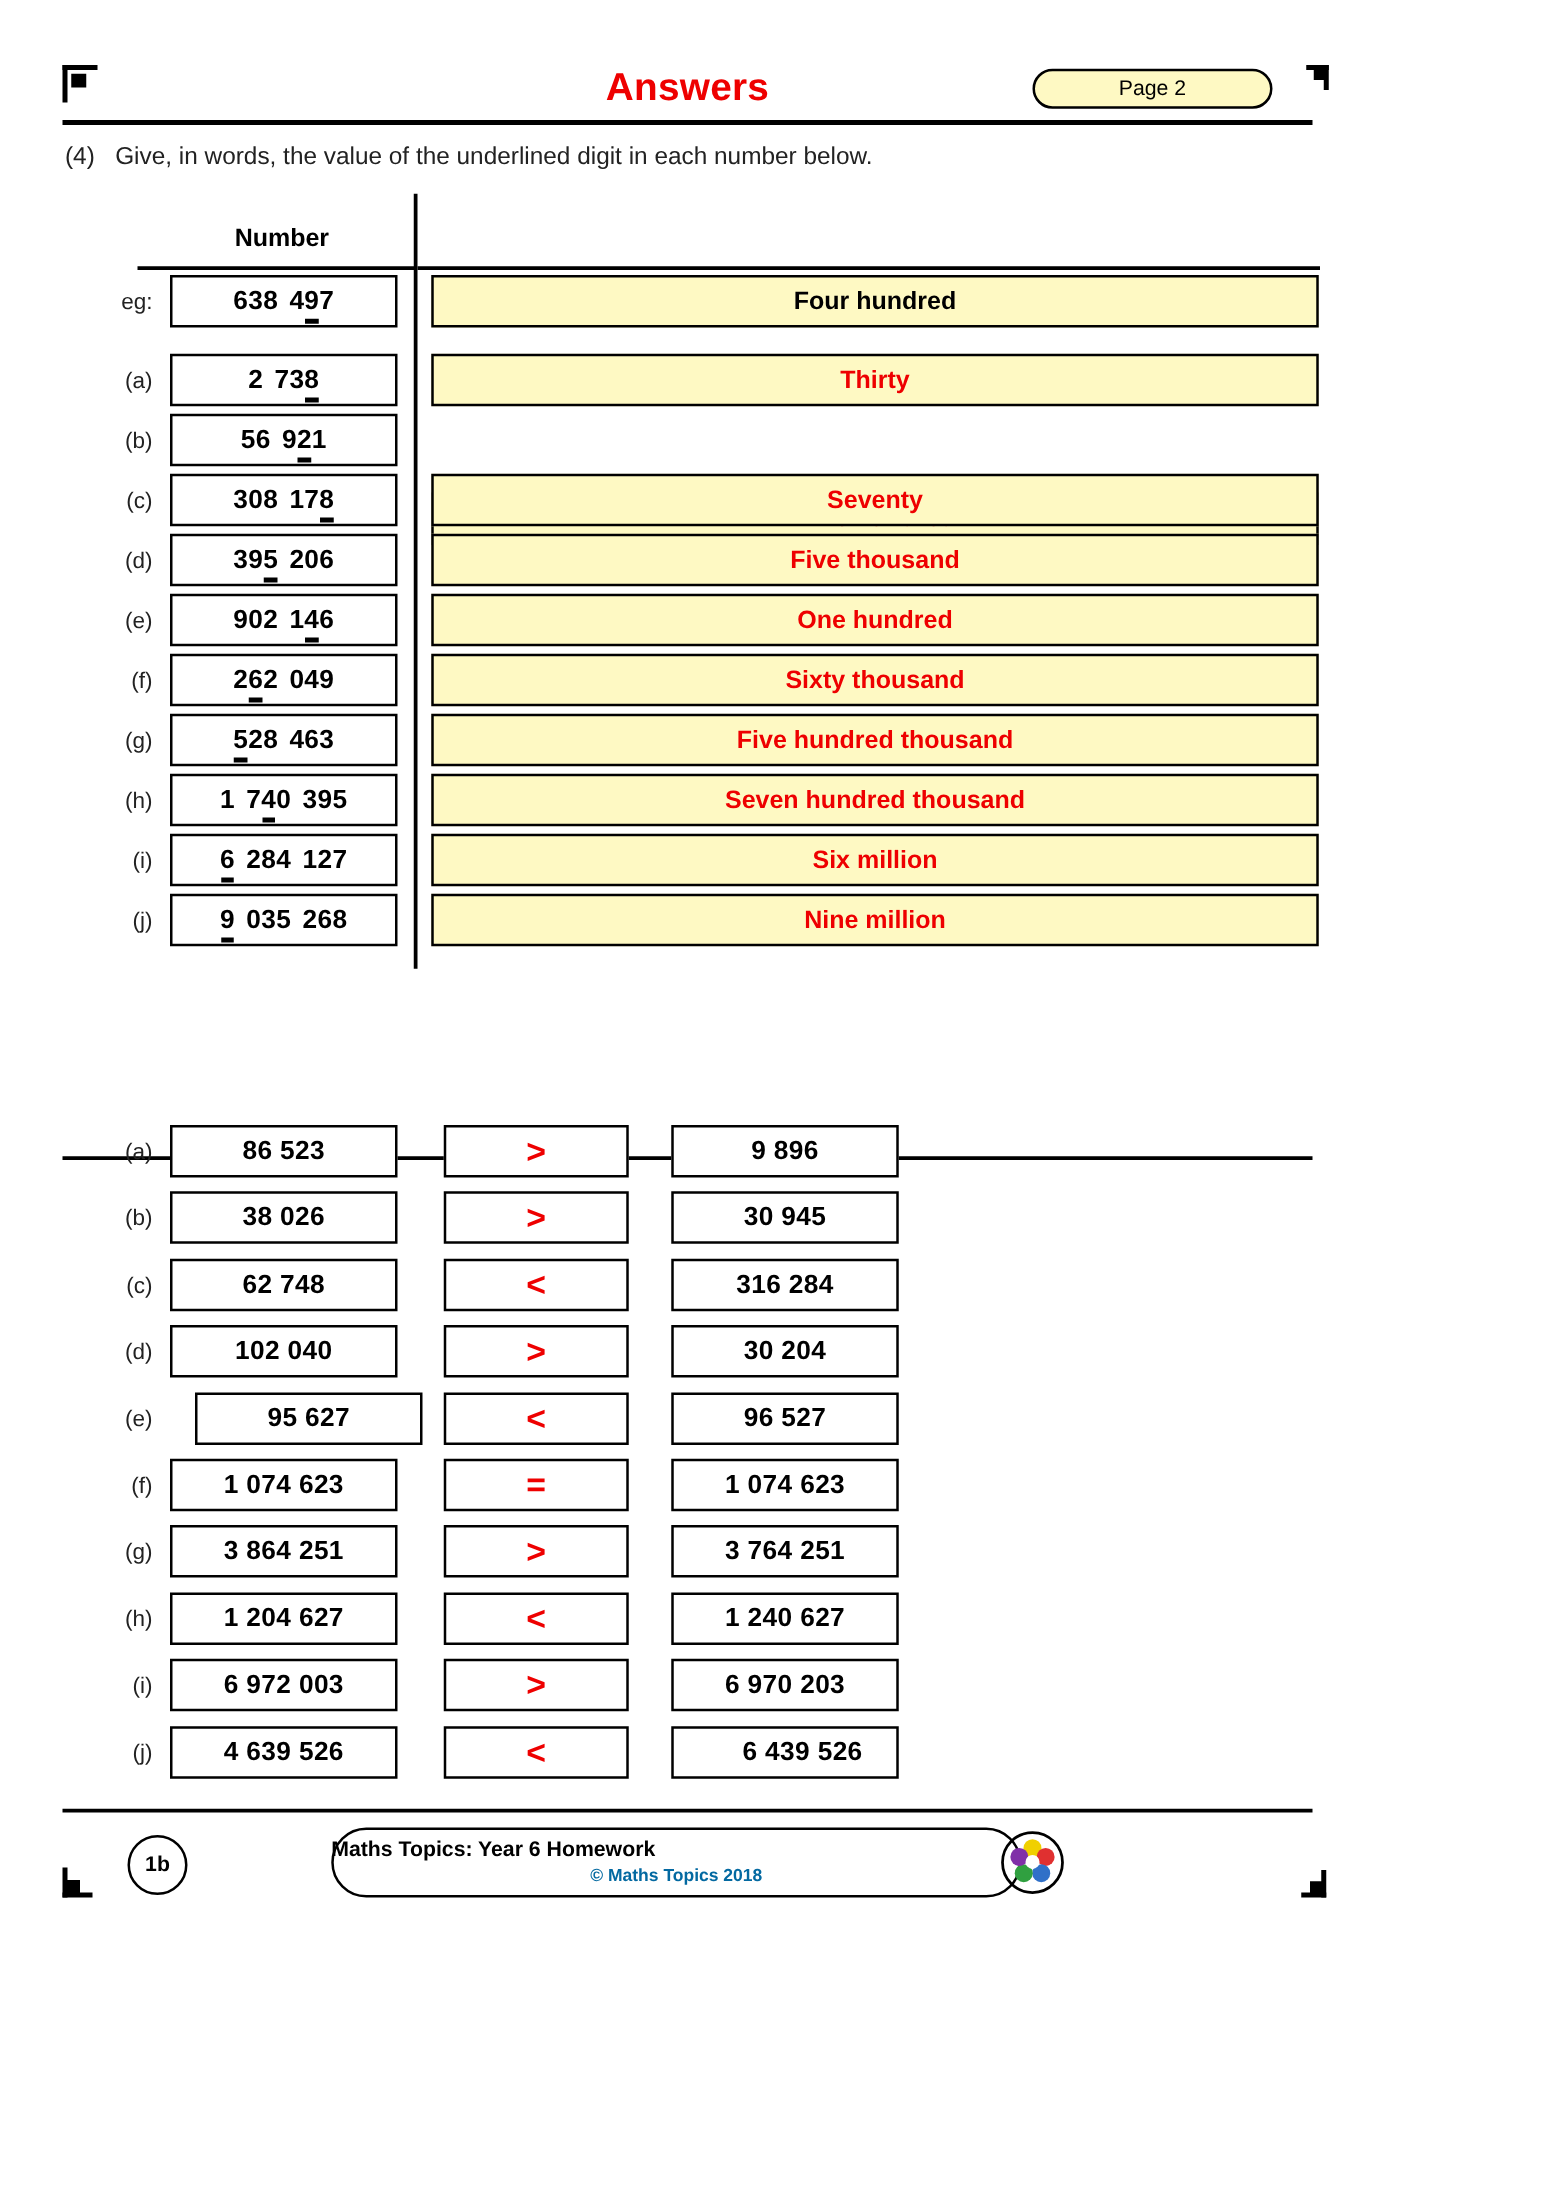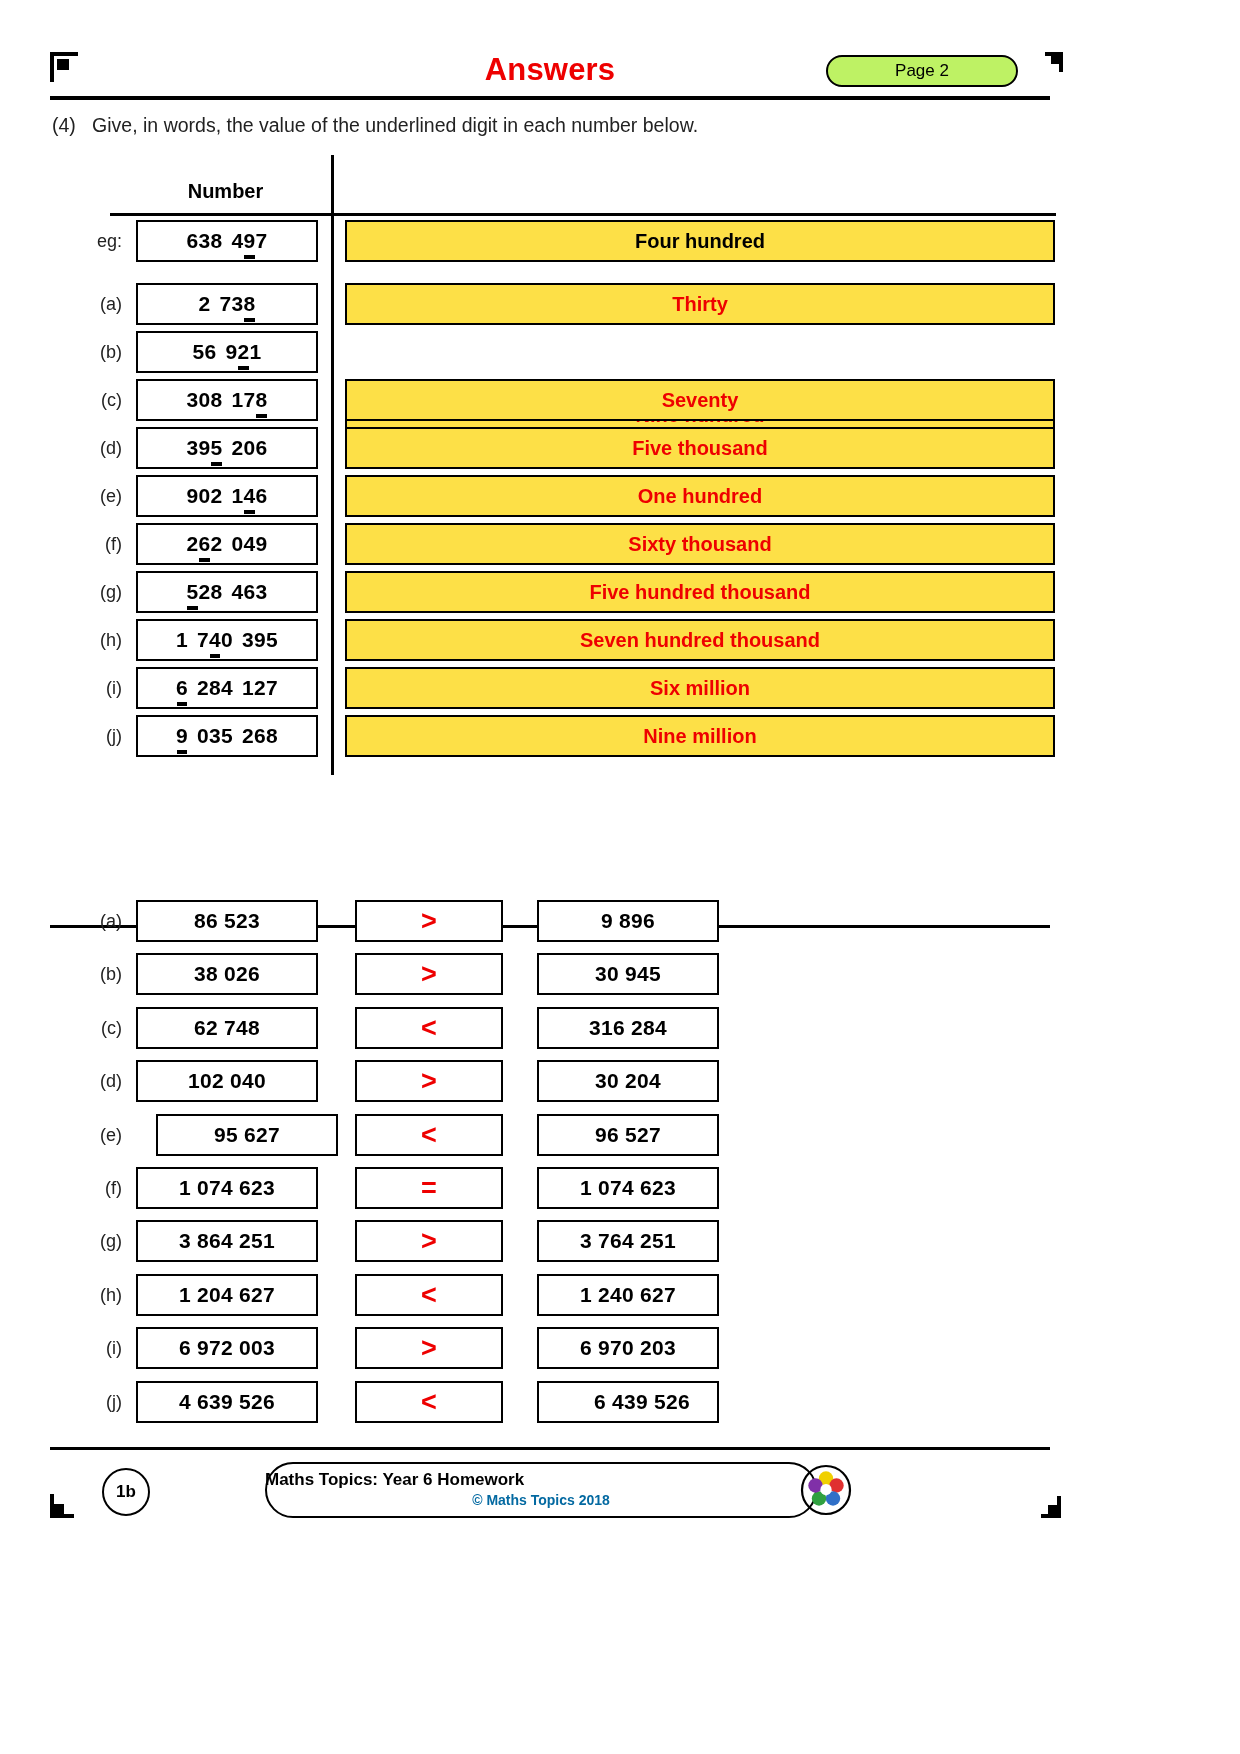--- a/index.html
+++ b/index.html
@@ -45,21 +45,21 @@
     position: absolute; left: 0; right: 0; top: 8px;
     text-align: center;
     font-size: 31px; font-weight: bold; color: #ee0000;
     letter-spacing: .2px;
   }
   .page-pill {
     position: absolute; right: 32px; top: 11px;
     width: 192px; height: 32px;
     border: 2.4px solid #000; border-radius: 17px;
     display: flex; align-items: center; justify-content: center;
-    font-size: 17px; color: #000; background: #bef264;
+    font-size: 17px; color: #000; background: #fef9c3;
   }
   .rule {
     position: absolute; left: 50px; width: 1000px;
     height: 4px; background: #000;
   }
   .rule-top { top: 96px; }
   .rule-q5 { top: 925px; height: 3.4px; }
   .rule-bottom { top: 1447px; height: 3.4px; }
 
   
@@ -84,21 +84,21 @@
     width: 44px;
   }
   .num-box {
     position: absolute; left: 136px; width: 182px; height: 42px;
     border: 2.6px solid #000; background: #fff;
     display: flex; align-items: center; justify-content: center;
     font-size: 21px; font-weight: bold; letter-spacing: .3px;
   }
   .ans-box {
     position: absolute; left: 345px; width: 710px; height: 42px;
-    border: 2.6px solid #000; background: #fde047;
+    border: 2.6px solid #000; background: #fef9c3;
     display: flex; align-items: center; justify-content: center;
     font-size: 20px; font-weight: bold;
   }
   .ans-box.eg { color: #000; }
   .ans-box.red { color: #ee0000; }
   .num-box .dg { position: relative; display: inline-block; }
   .num-box .dg.u::after {
     content: ""; position: absolute; left: 7%; right: 7%;
     bottom: -6px; height: 4px; background: #000;
   }

